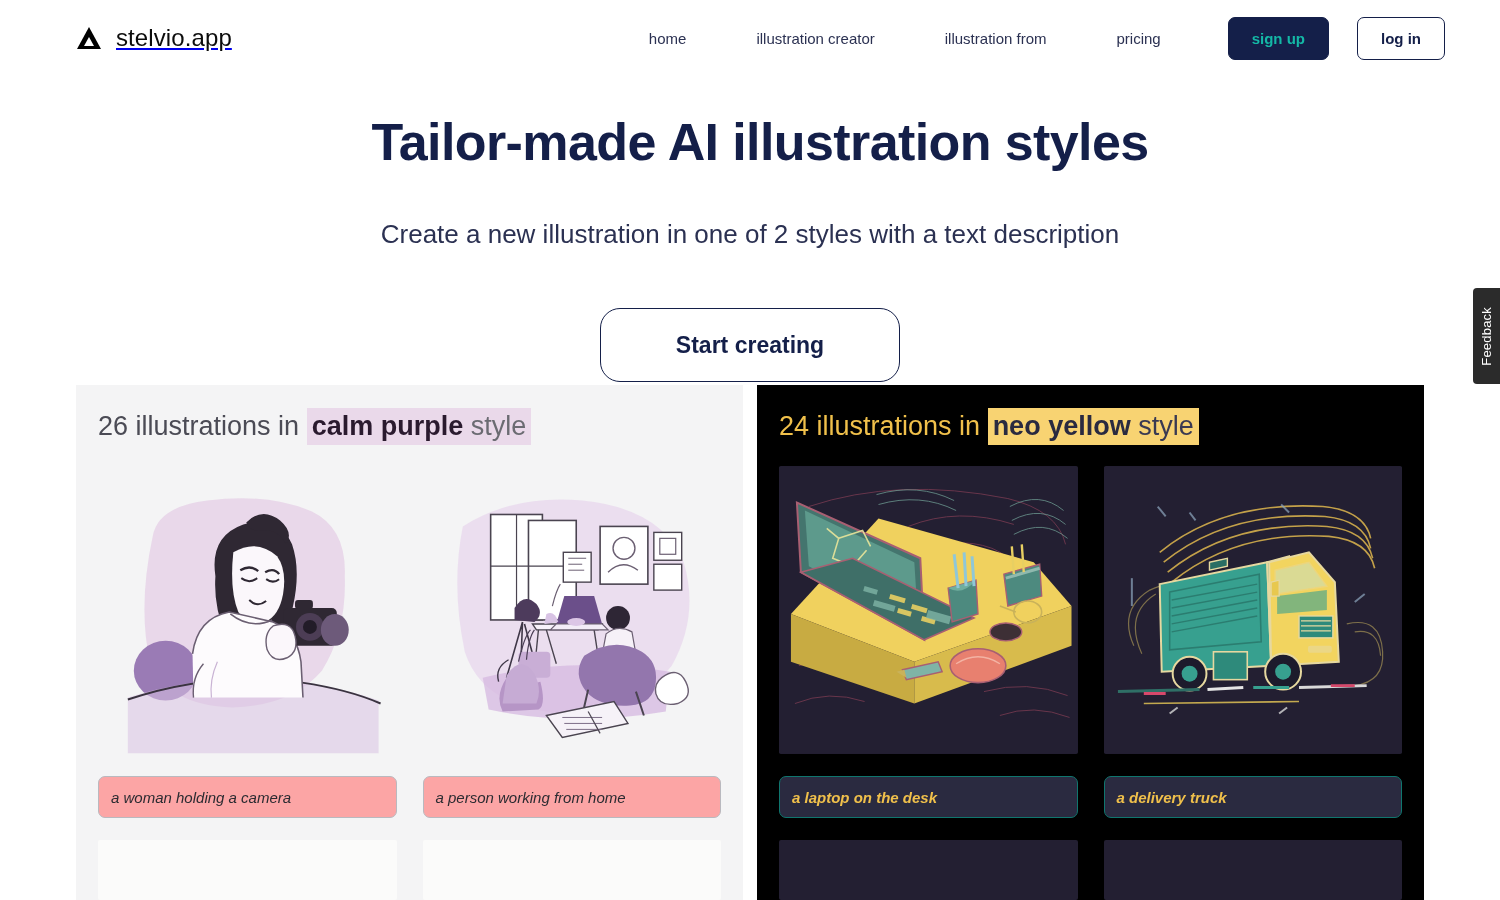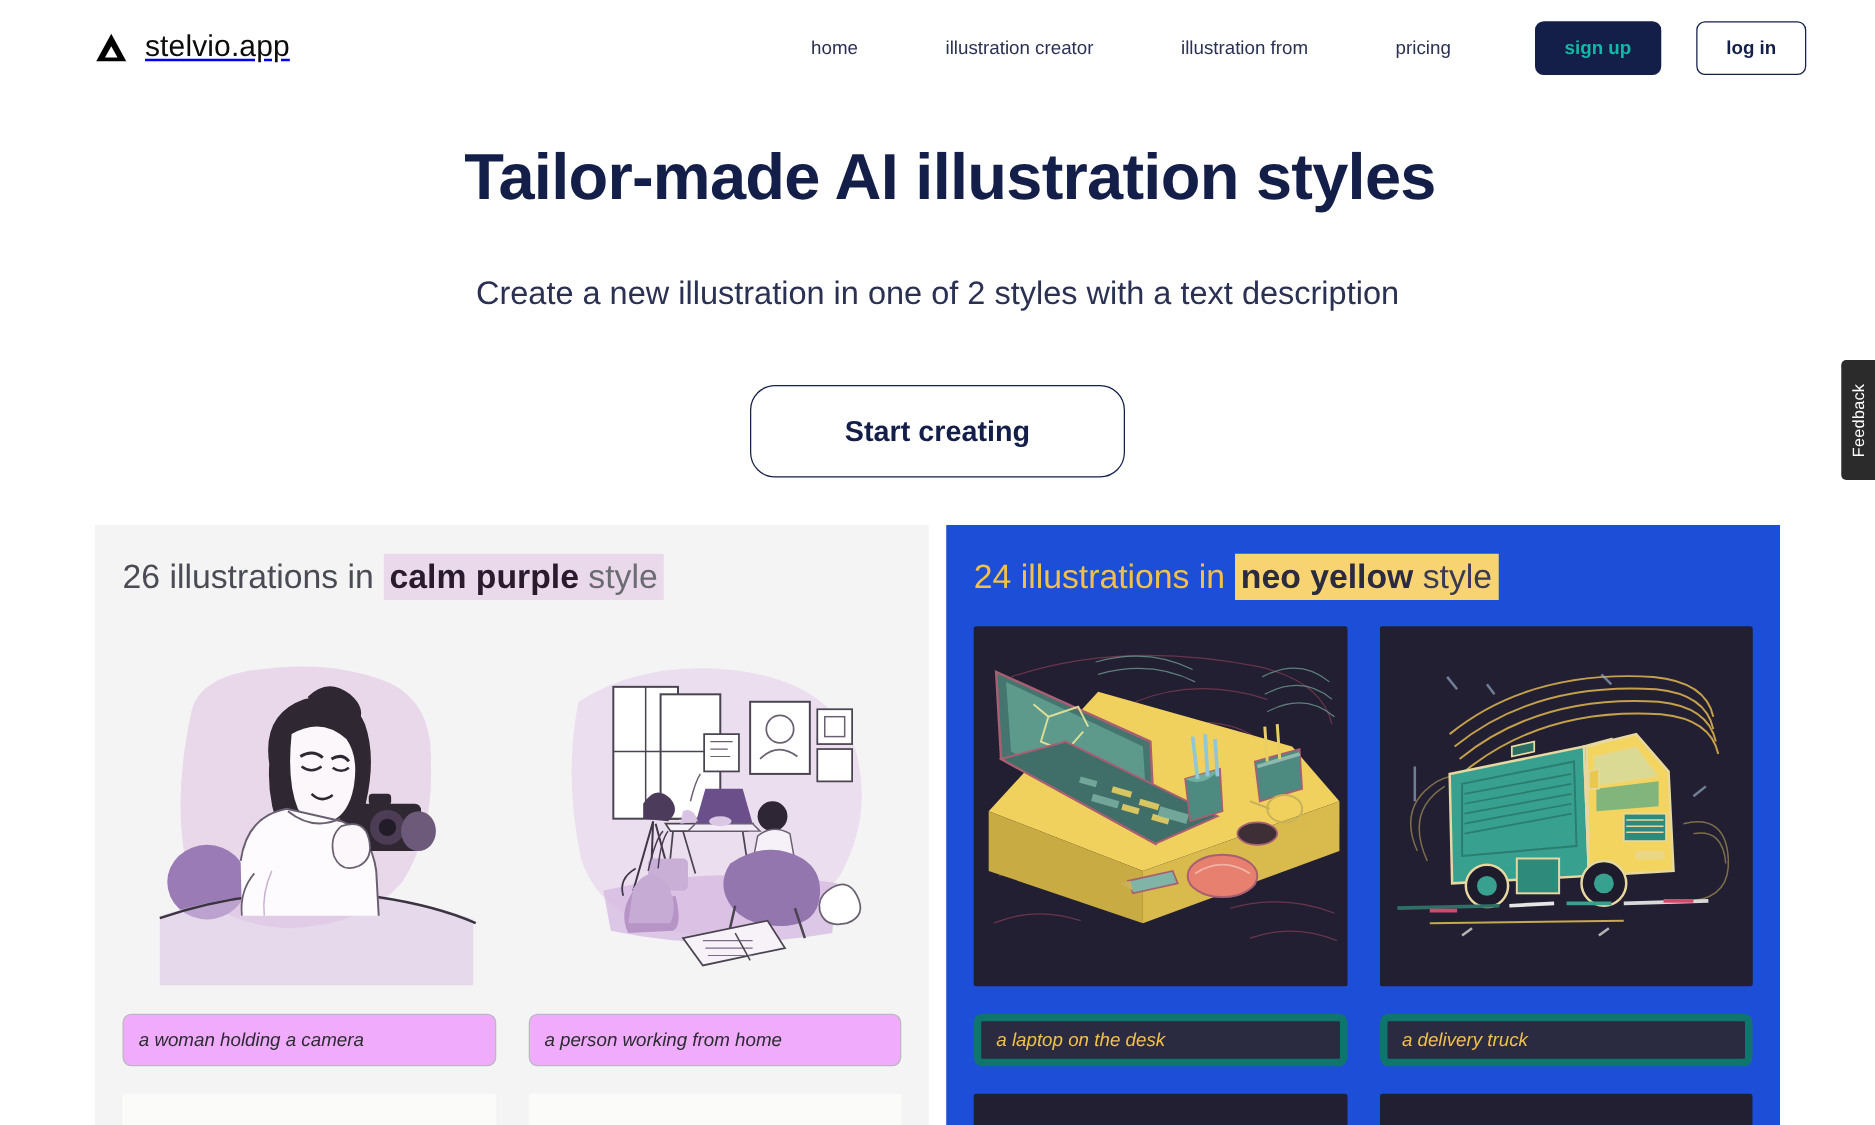--- a/index.html
+++ b/index.html
@@ -63,25 +63,25 @@
     width: 300px; height: 74px; line-height: 70px;
     border: 1px solid #141f49; border-radius: 20px;
     background: #ffffff; color: #141f49;
     font-size: 23px; font-weight: bold;
   }
 
   
   .panels {
     position: absolute; left: 0; top: 420px;
     width: 1500px; height: 480px;
-    display: flex; gap: 14px; padding: 0 76px;
+    display: flex; gap: 14px; padding: 0 76px; align-items: flex-end;
   }
   .panel { flex: 1; padding: 26px 22px 0 22px; overflow: hidden; }
   .panel-light { background: #f4f4f5; }
-  .panel-dark  { background: #1d4ed8; }
+  .panel-dark  { background: #000000; }
 
   .panel-title { font-size: 27px; white-space: nowrap; }
   .panel-light .panel-title { color: #4b4b55; }
   .panel-dark  .panel-title { color: #f0c04b; }
   .hl { padding: 3px 5px 4px 5px; }
   .panel-light .hl { background: #ead9ea; }
   .panel-dark  .hl { background: #f8d372; color: #2a2a40; }
   .hl b { font-weight: bold; }
   .panel-light .hl b { color: #2a1a2e; }
   .panel-light .hl .soft { color: #6b6b72; }
@@ -96,22 +96,22 @@
   .panel-light .thumb { background: #f4f4f5; }
   .panel-dark  .thumb { background: #231f32; }
 
   .caption {
     margin-top: 22px;
     height: 42px; border-radius: 7px;
     display: flex; align-items: center;
     padding: 0 12px;
     font-size: 15px; font-style: italic; white-space: nowrap;
   }
-  .panel-light .caption { border: 1px solid #b9b9bf; color: #2b2b31; background: #f0abfc; }
-  .panel-dark  .caption { border: 6px solid #0f766e; color: #f0c04b; background: #2a2a40; }
+  .panel-light .caption { border: 1px solid #b9b9bf; color: #2b2b31; background: #fca5a5; }
+  .panel-dark  .caption { border: 1px solid #0f766e; color: #f0c04b; background: #2a2a40; font-weight: bold; }
 
   .cards-next { display: flex; gap: 26px; margin-top: 22px; }
   .next-thumb { flex: 1; height: 60px; border-radius: 2px; }
   .panel-light .next-thumb { background: #fbfbfa; }
   .panel-dark  .next-thumb { background: #231f32; }
 
   
   .feedback {
     position: absolute; right: 0; top: 288px;
     width: 27px; height: 96px;

